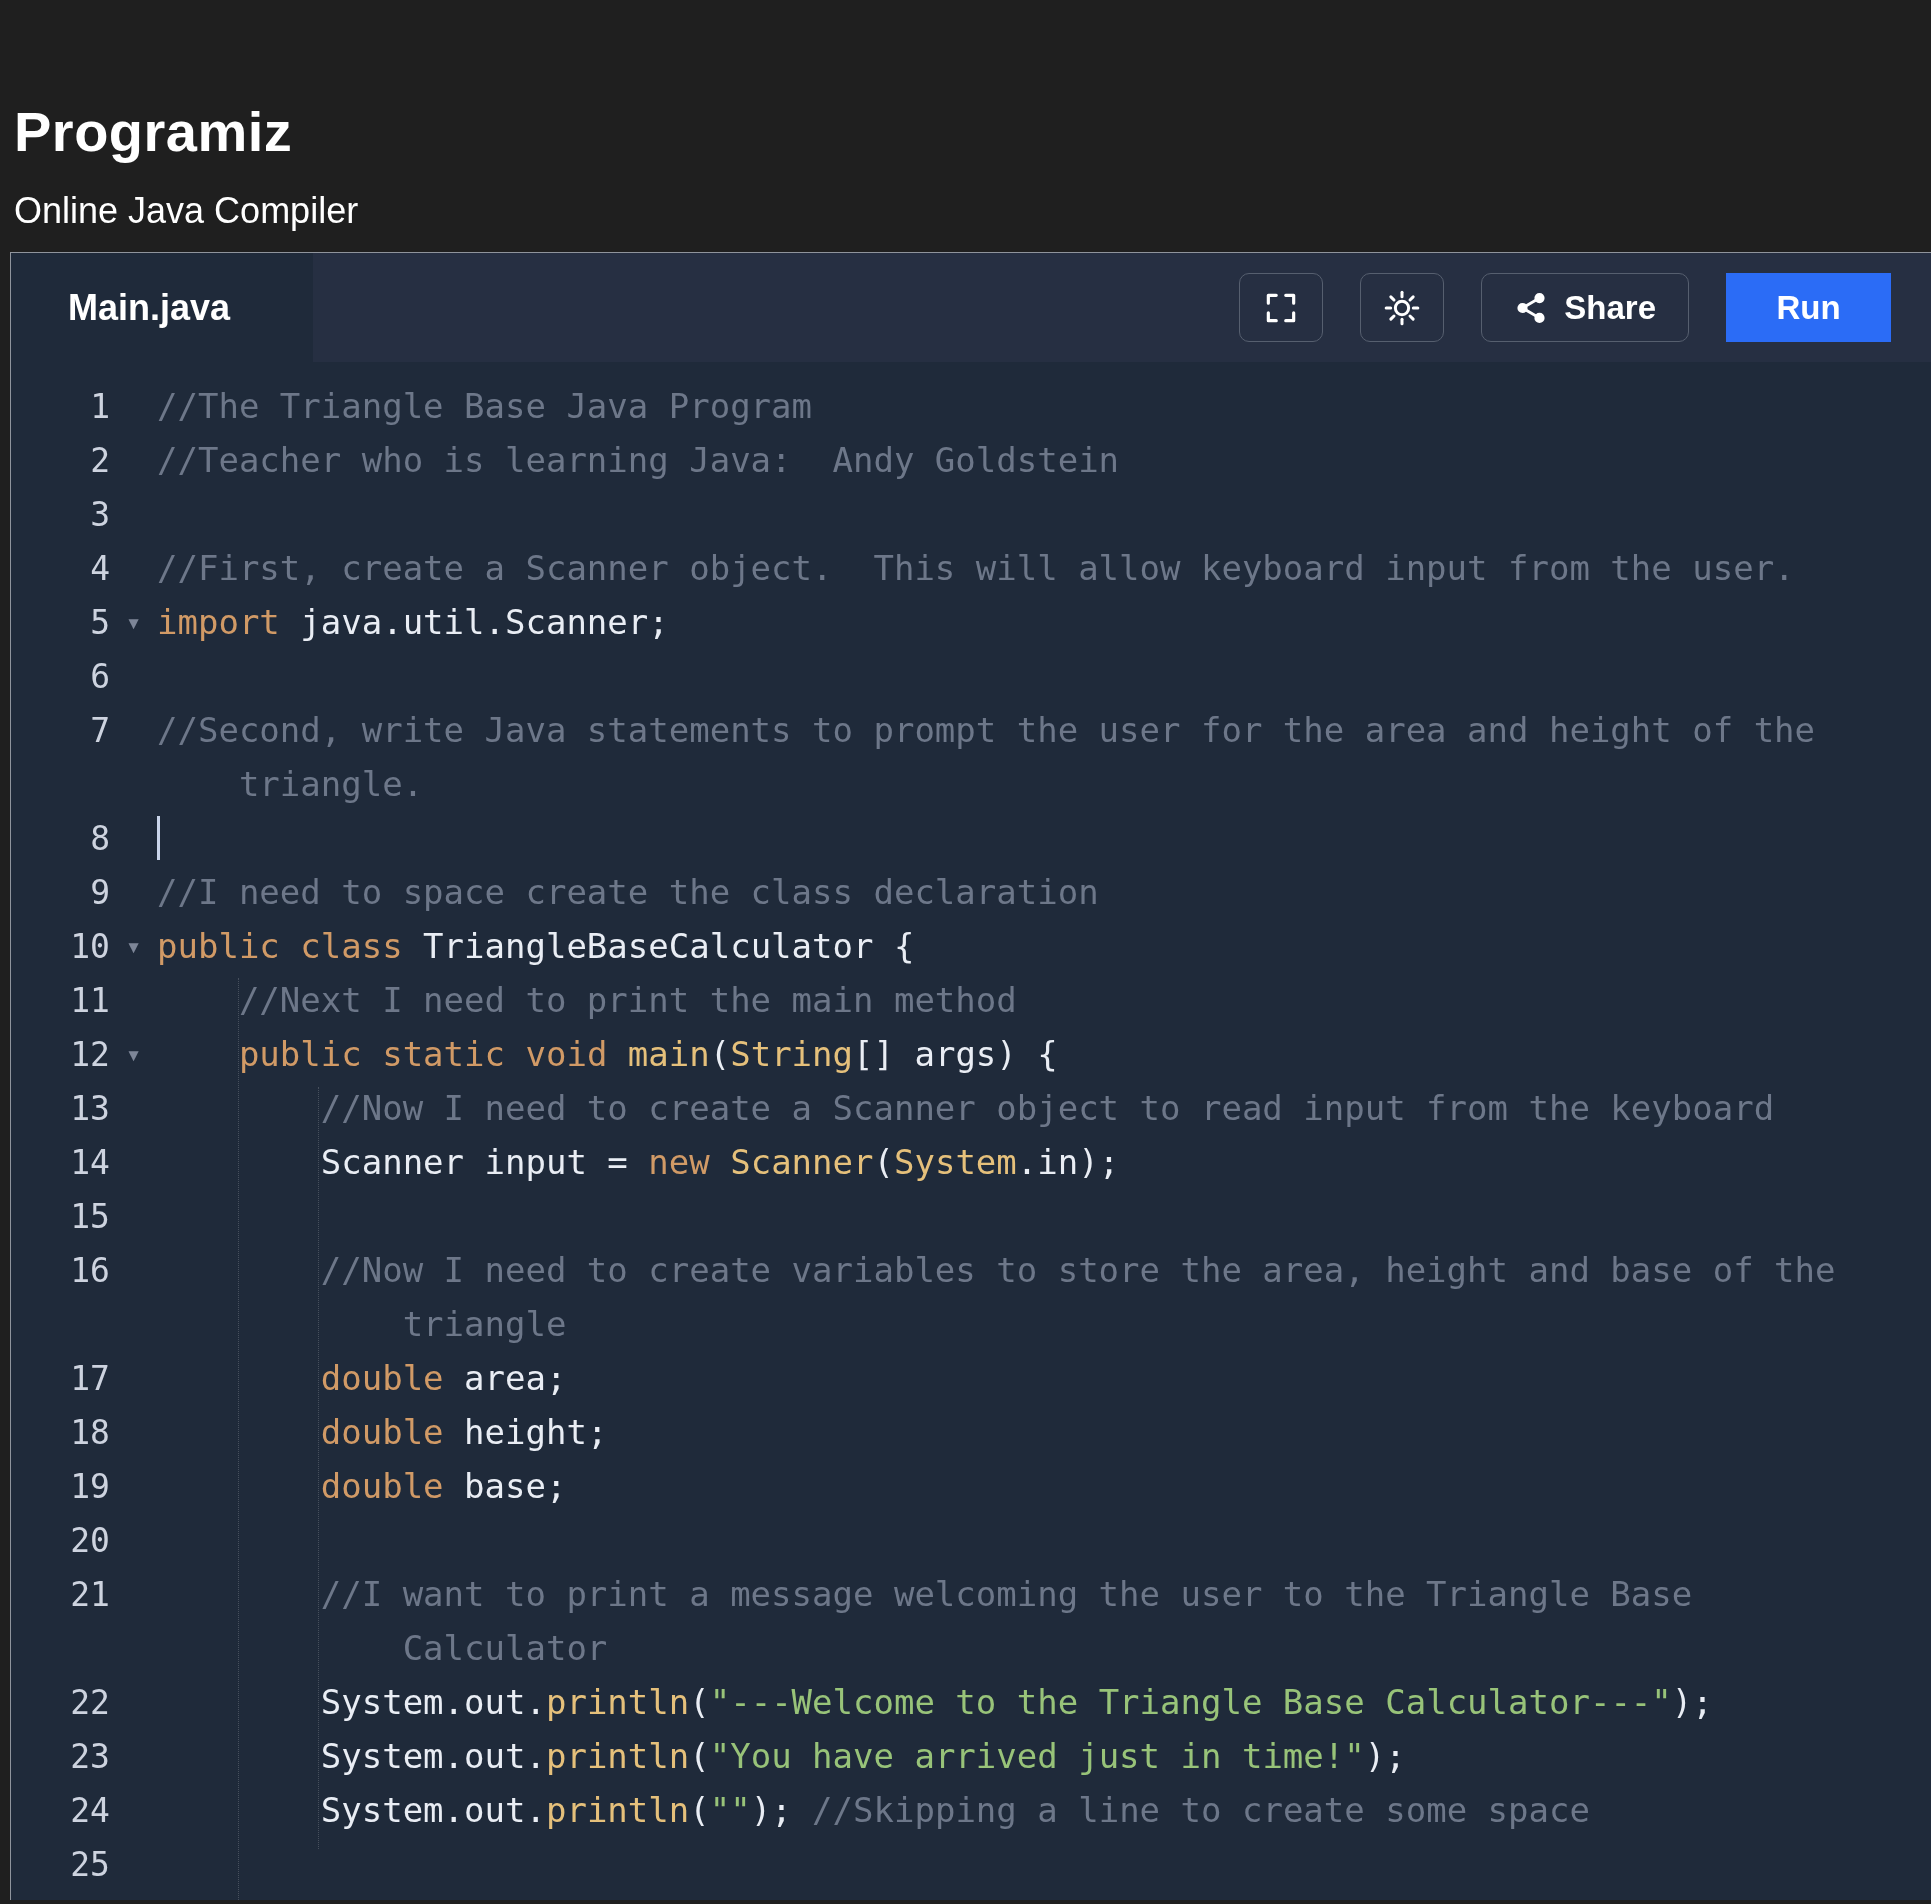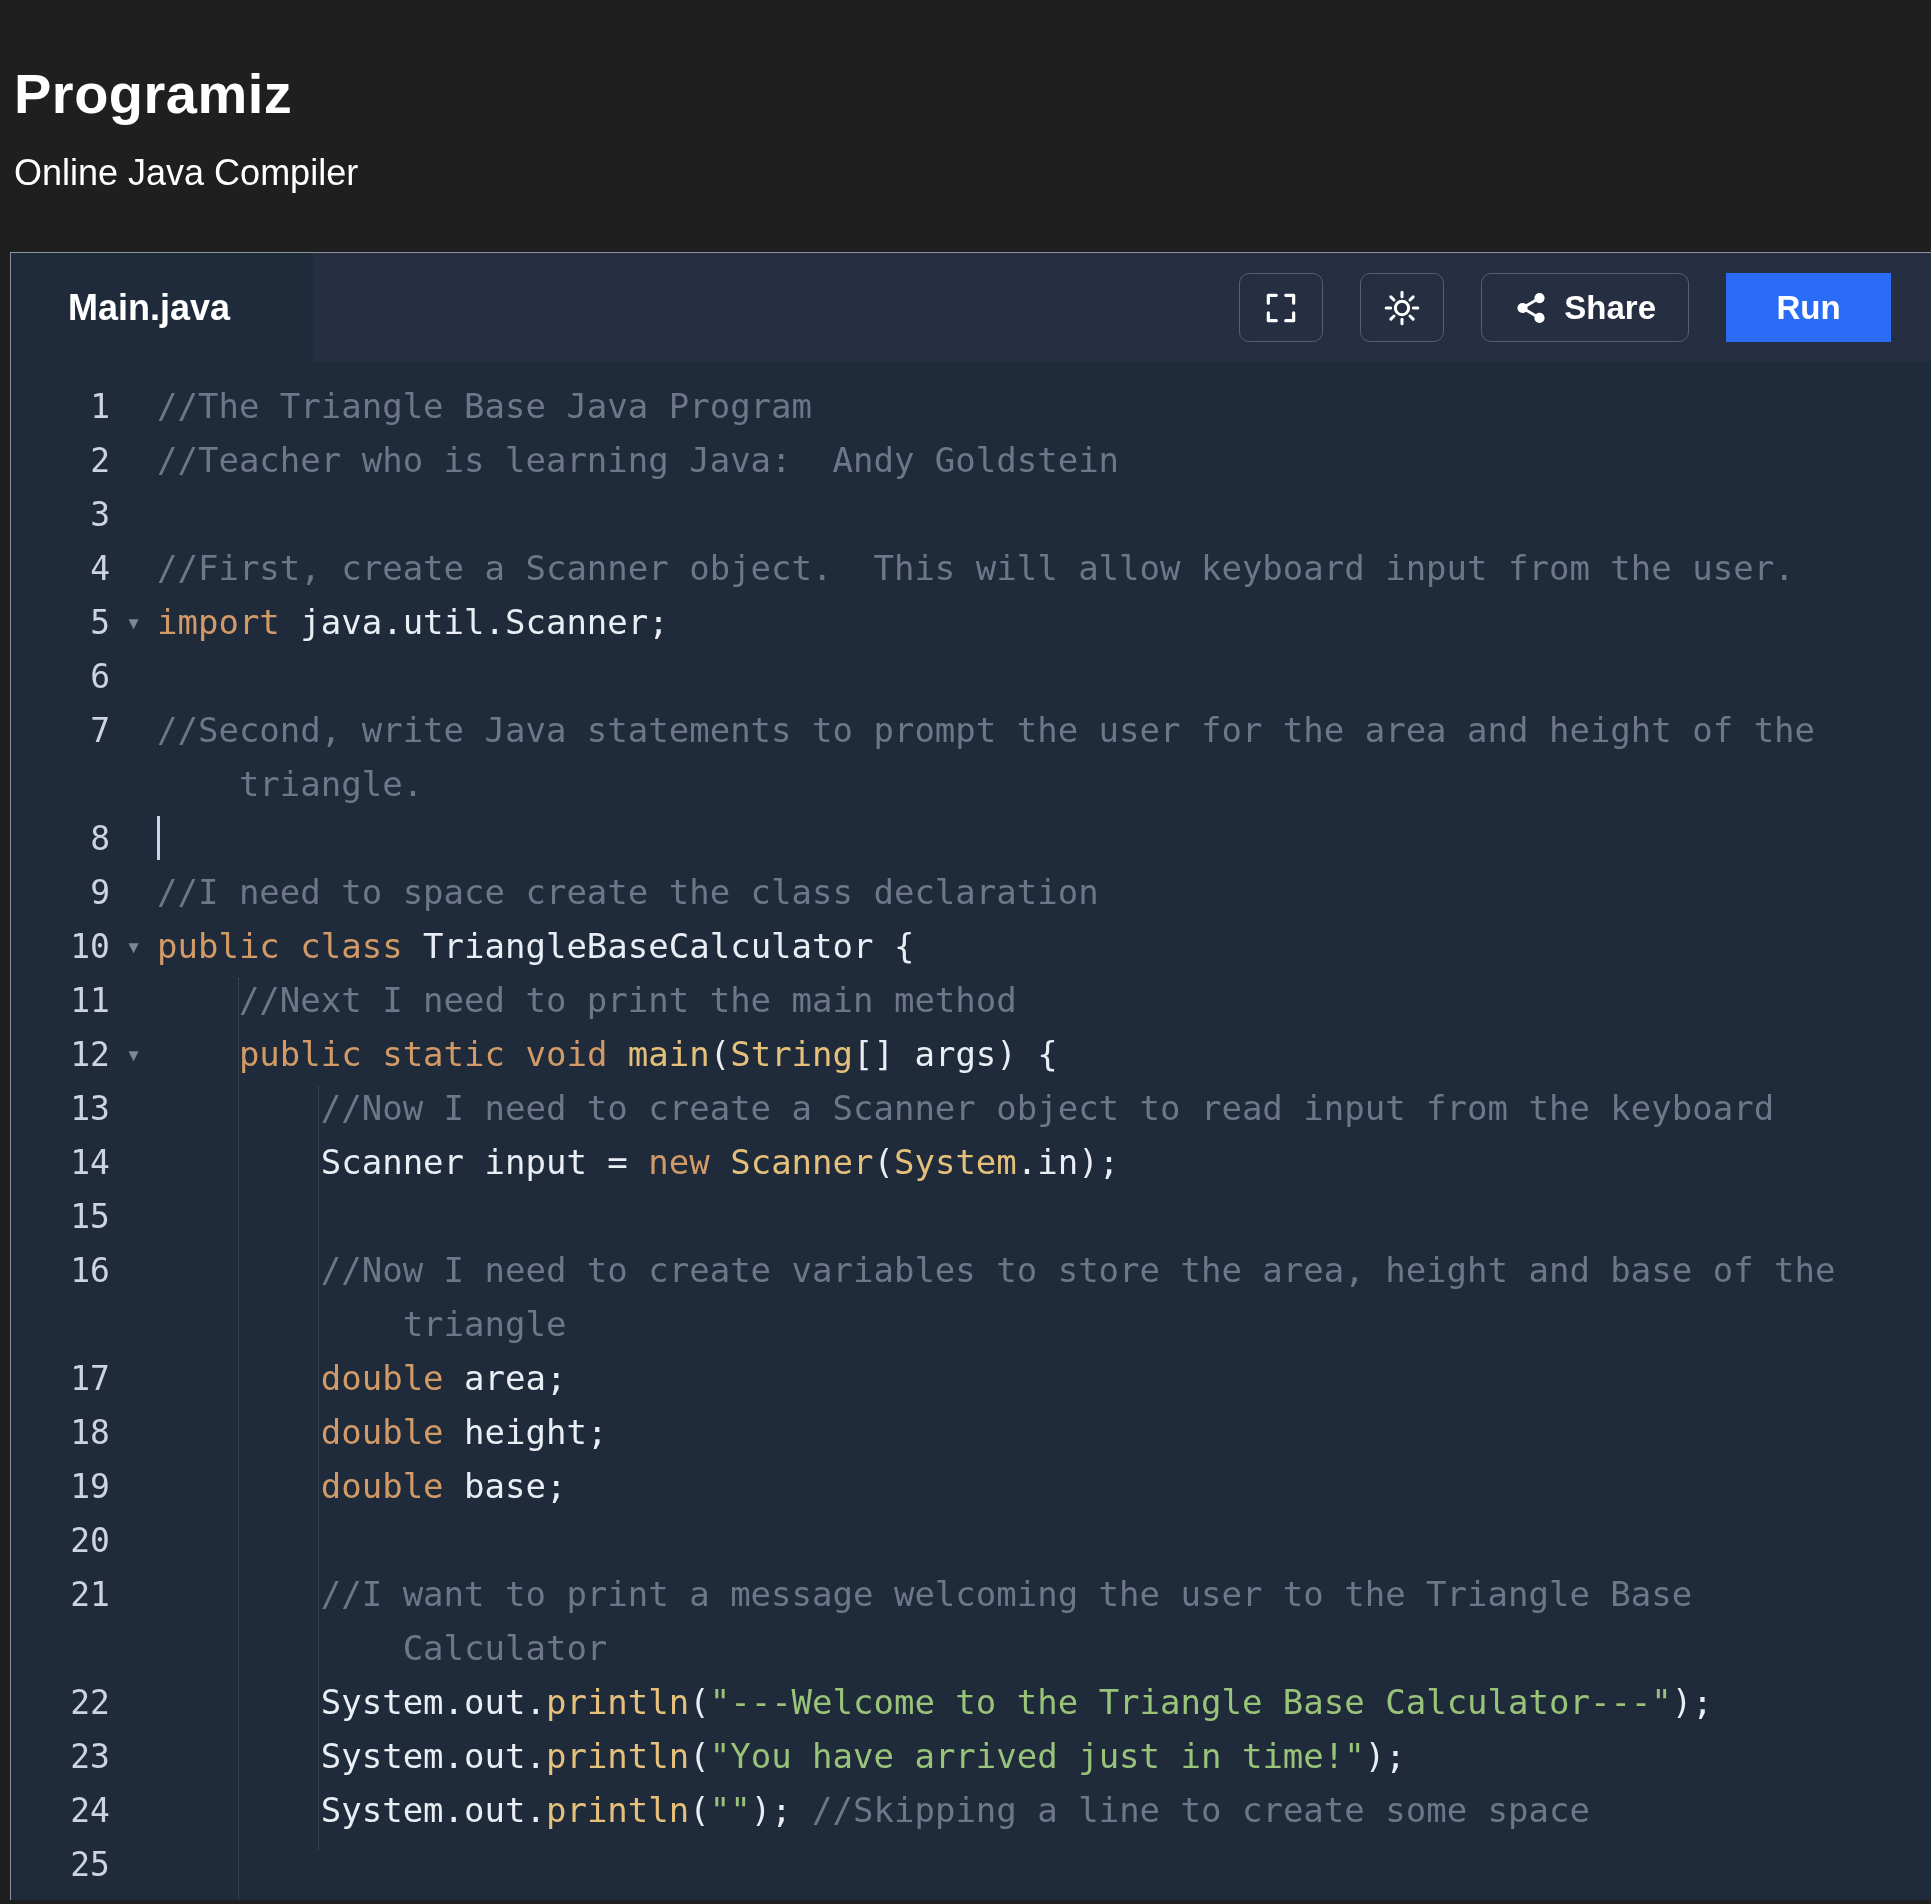--- a/index.html
+++ b/index.html
@@ -1,21 +1,21 @@
 <!DOCTYPE html>
 <html><head>
 <meta charset="utf-8">
 <style>
   * { margin:0; padding:0; box-sizing:border-box; }
   html,body { width:1932px; height:1905px; background:#1f1f1f; overflow:hidden;
               font-family:"Liberation Sans", sans-serif; }
 
   
   .header { height:256px; padding:61px 0 0 14px; background:#1f1f1f; }
-  .logo { color:#ffffff; font-size:56px; font-weight:800; letter-spacing:0.5px; cursor:pointer; }
+  .logo { color:#ffffff; font-size:56px; font-weight:800; letter-spacing:0.5px; cursor:pointer;margin-top:38px; }
   .subtitle { color:#ffffff; font-size:36px; font-weight:400; margin-top:26px; }
 
   
   .panel { position:absolute; left:10px; top:252px; width:1922px; height:1648px;
            background:#1f2a3a; border-left:1px solid #8f949c; border-top:1px solid #8f949c; }
 
   .tabbar { height:109px; display:flex; background:#1f2a3a; }
   .tab { width:302px; background:#1f2a3a; display:flex; align-items:center;
          padding-left:57px; cursor:pointer; }
   .tab span { color:#ffffff; font-size:36px; font-weight:700; }

